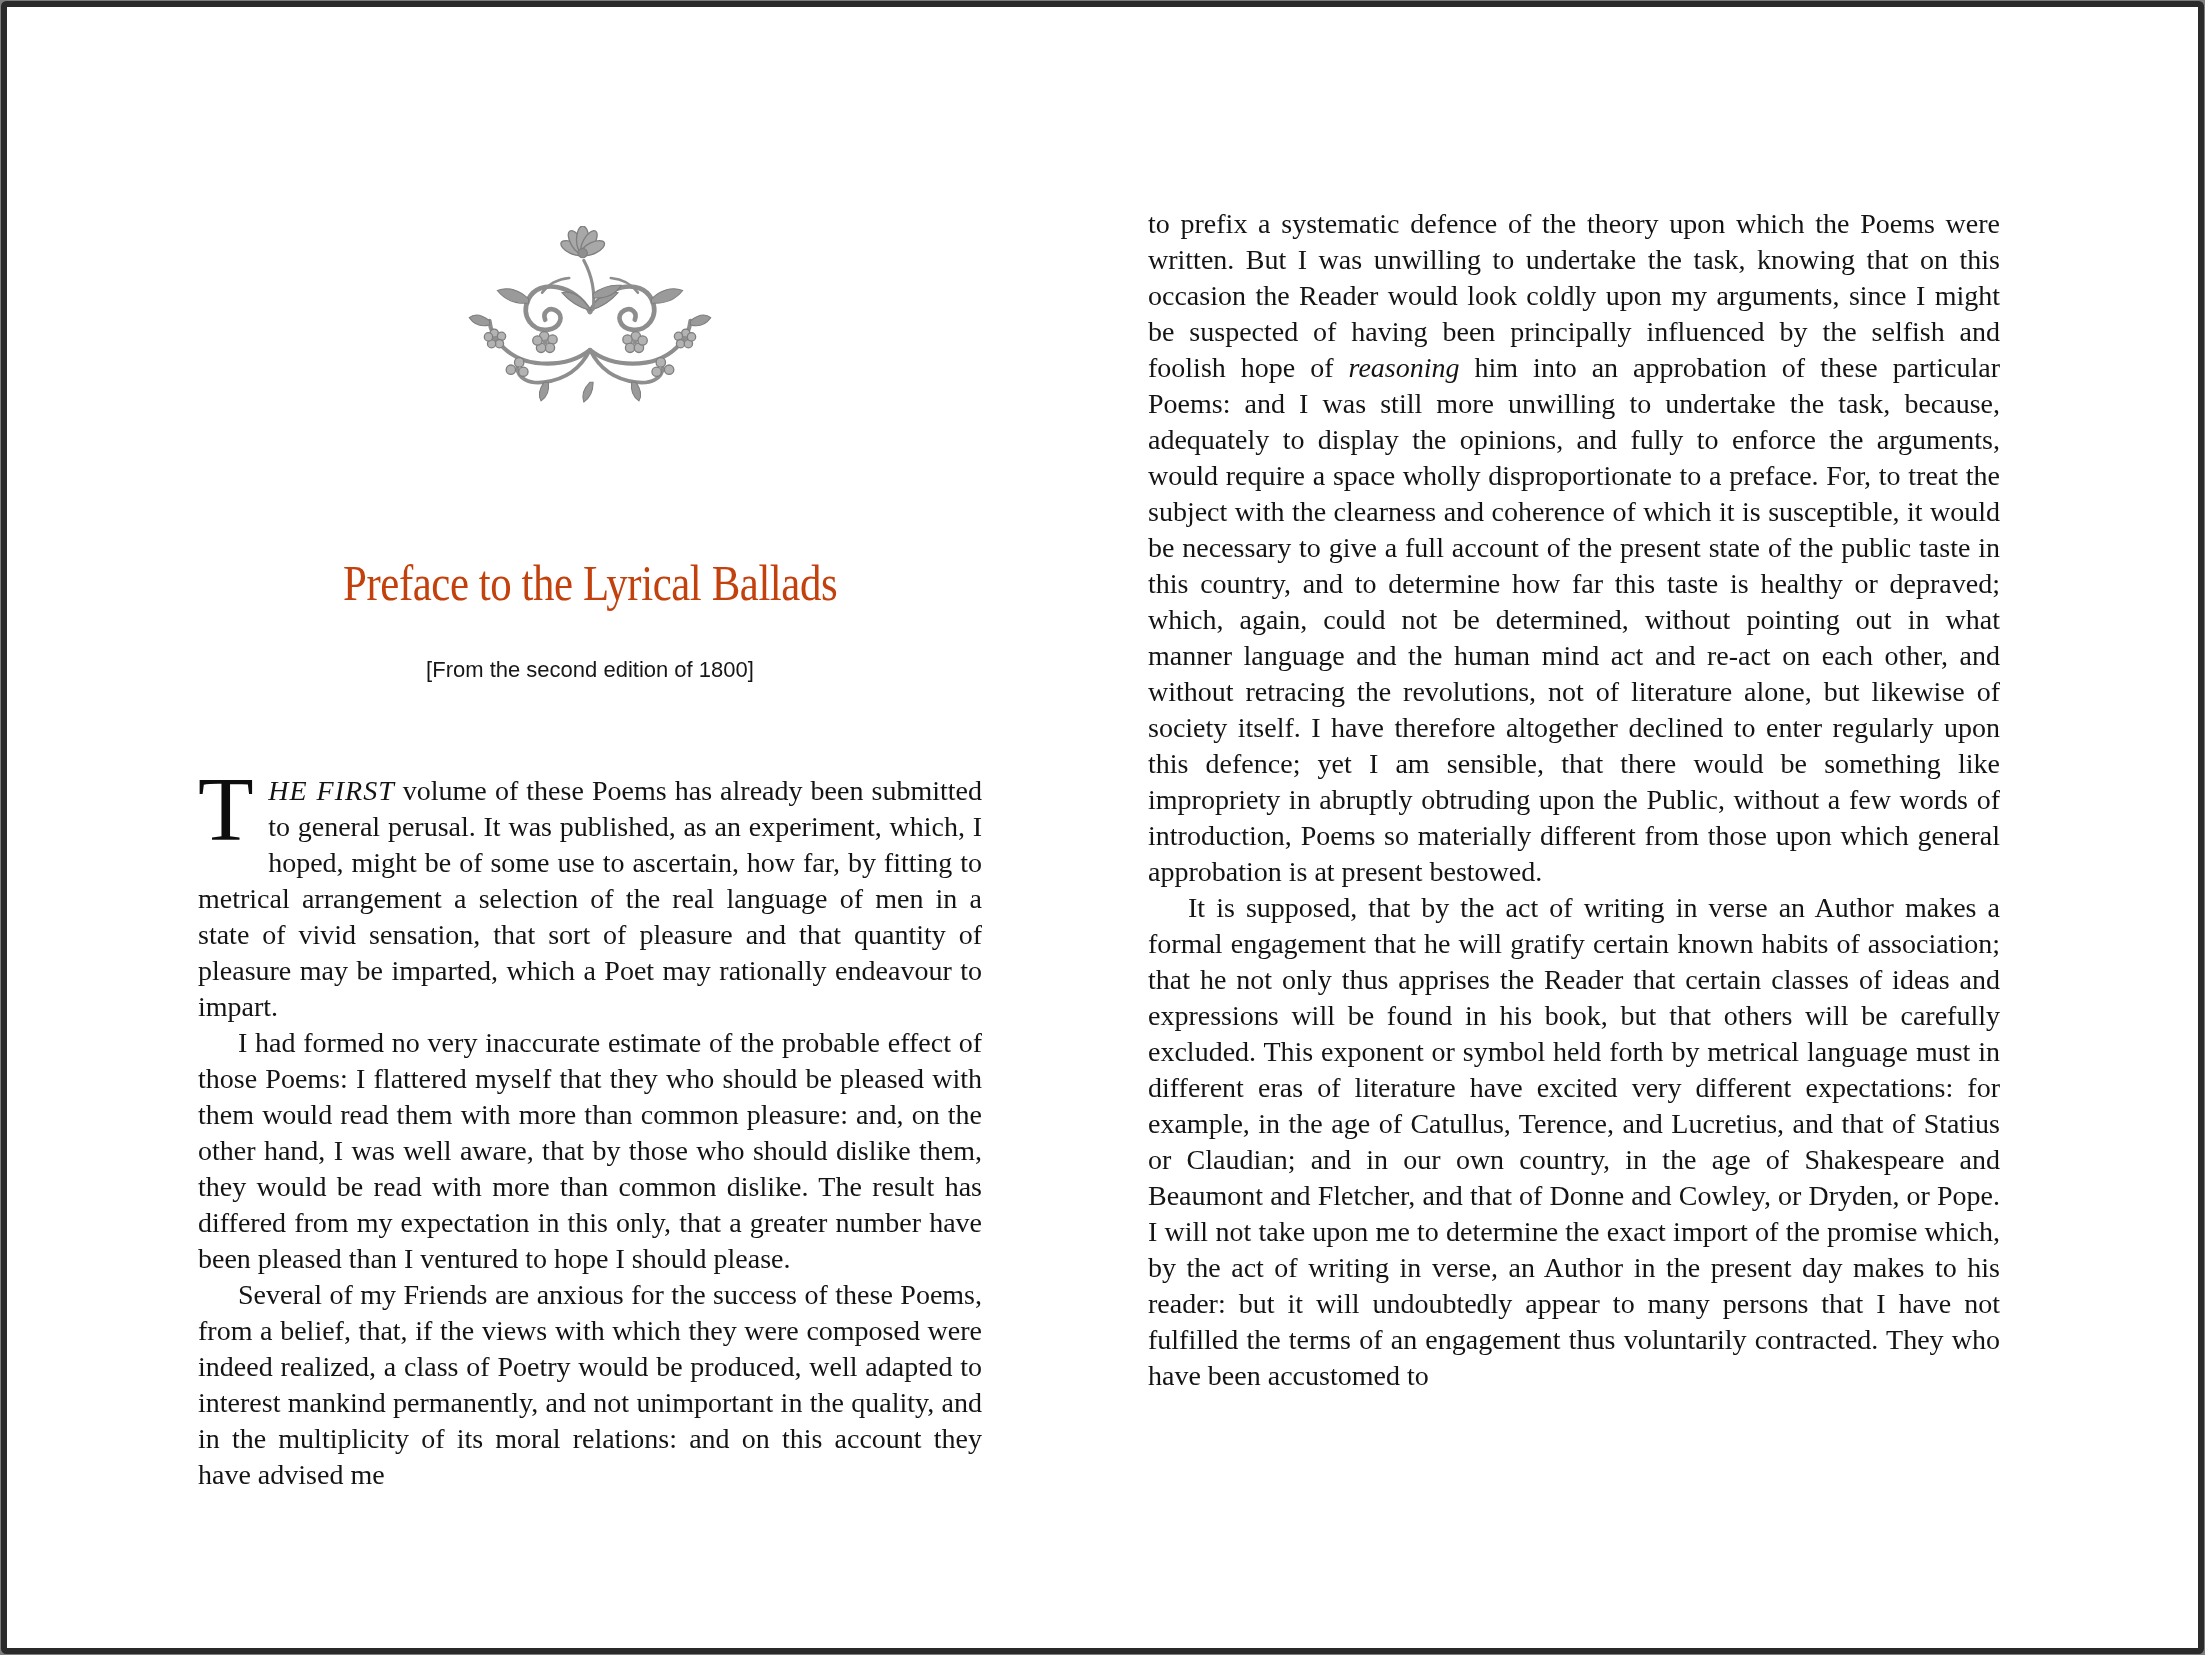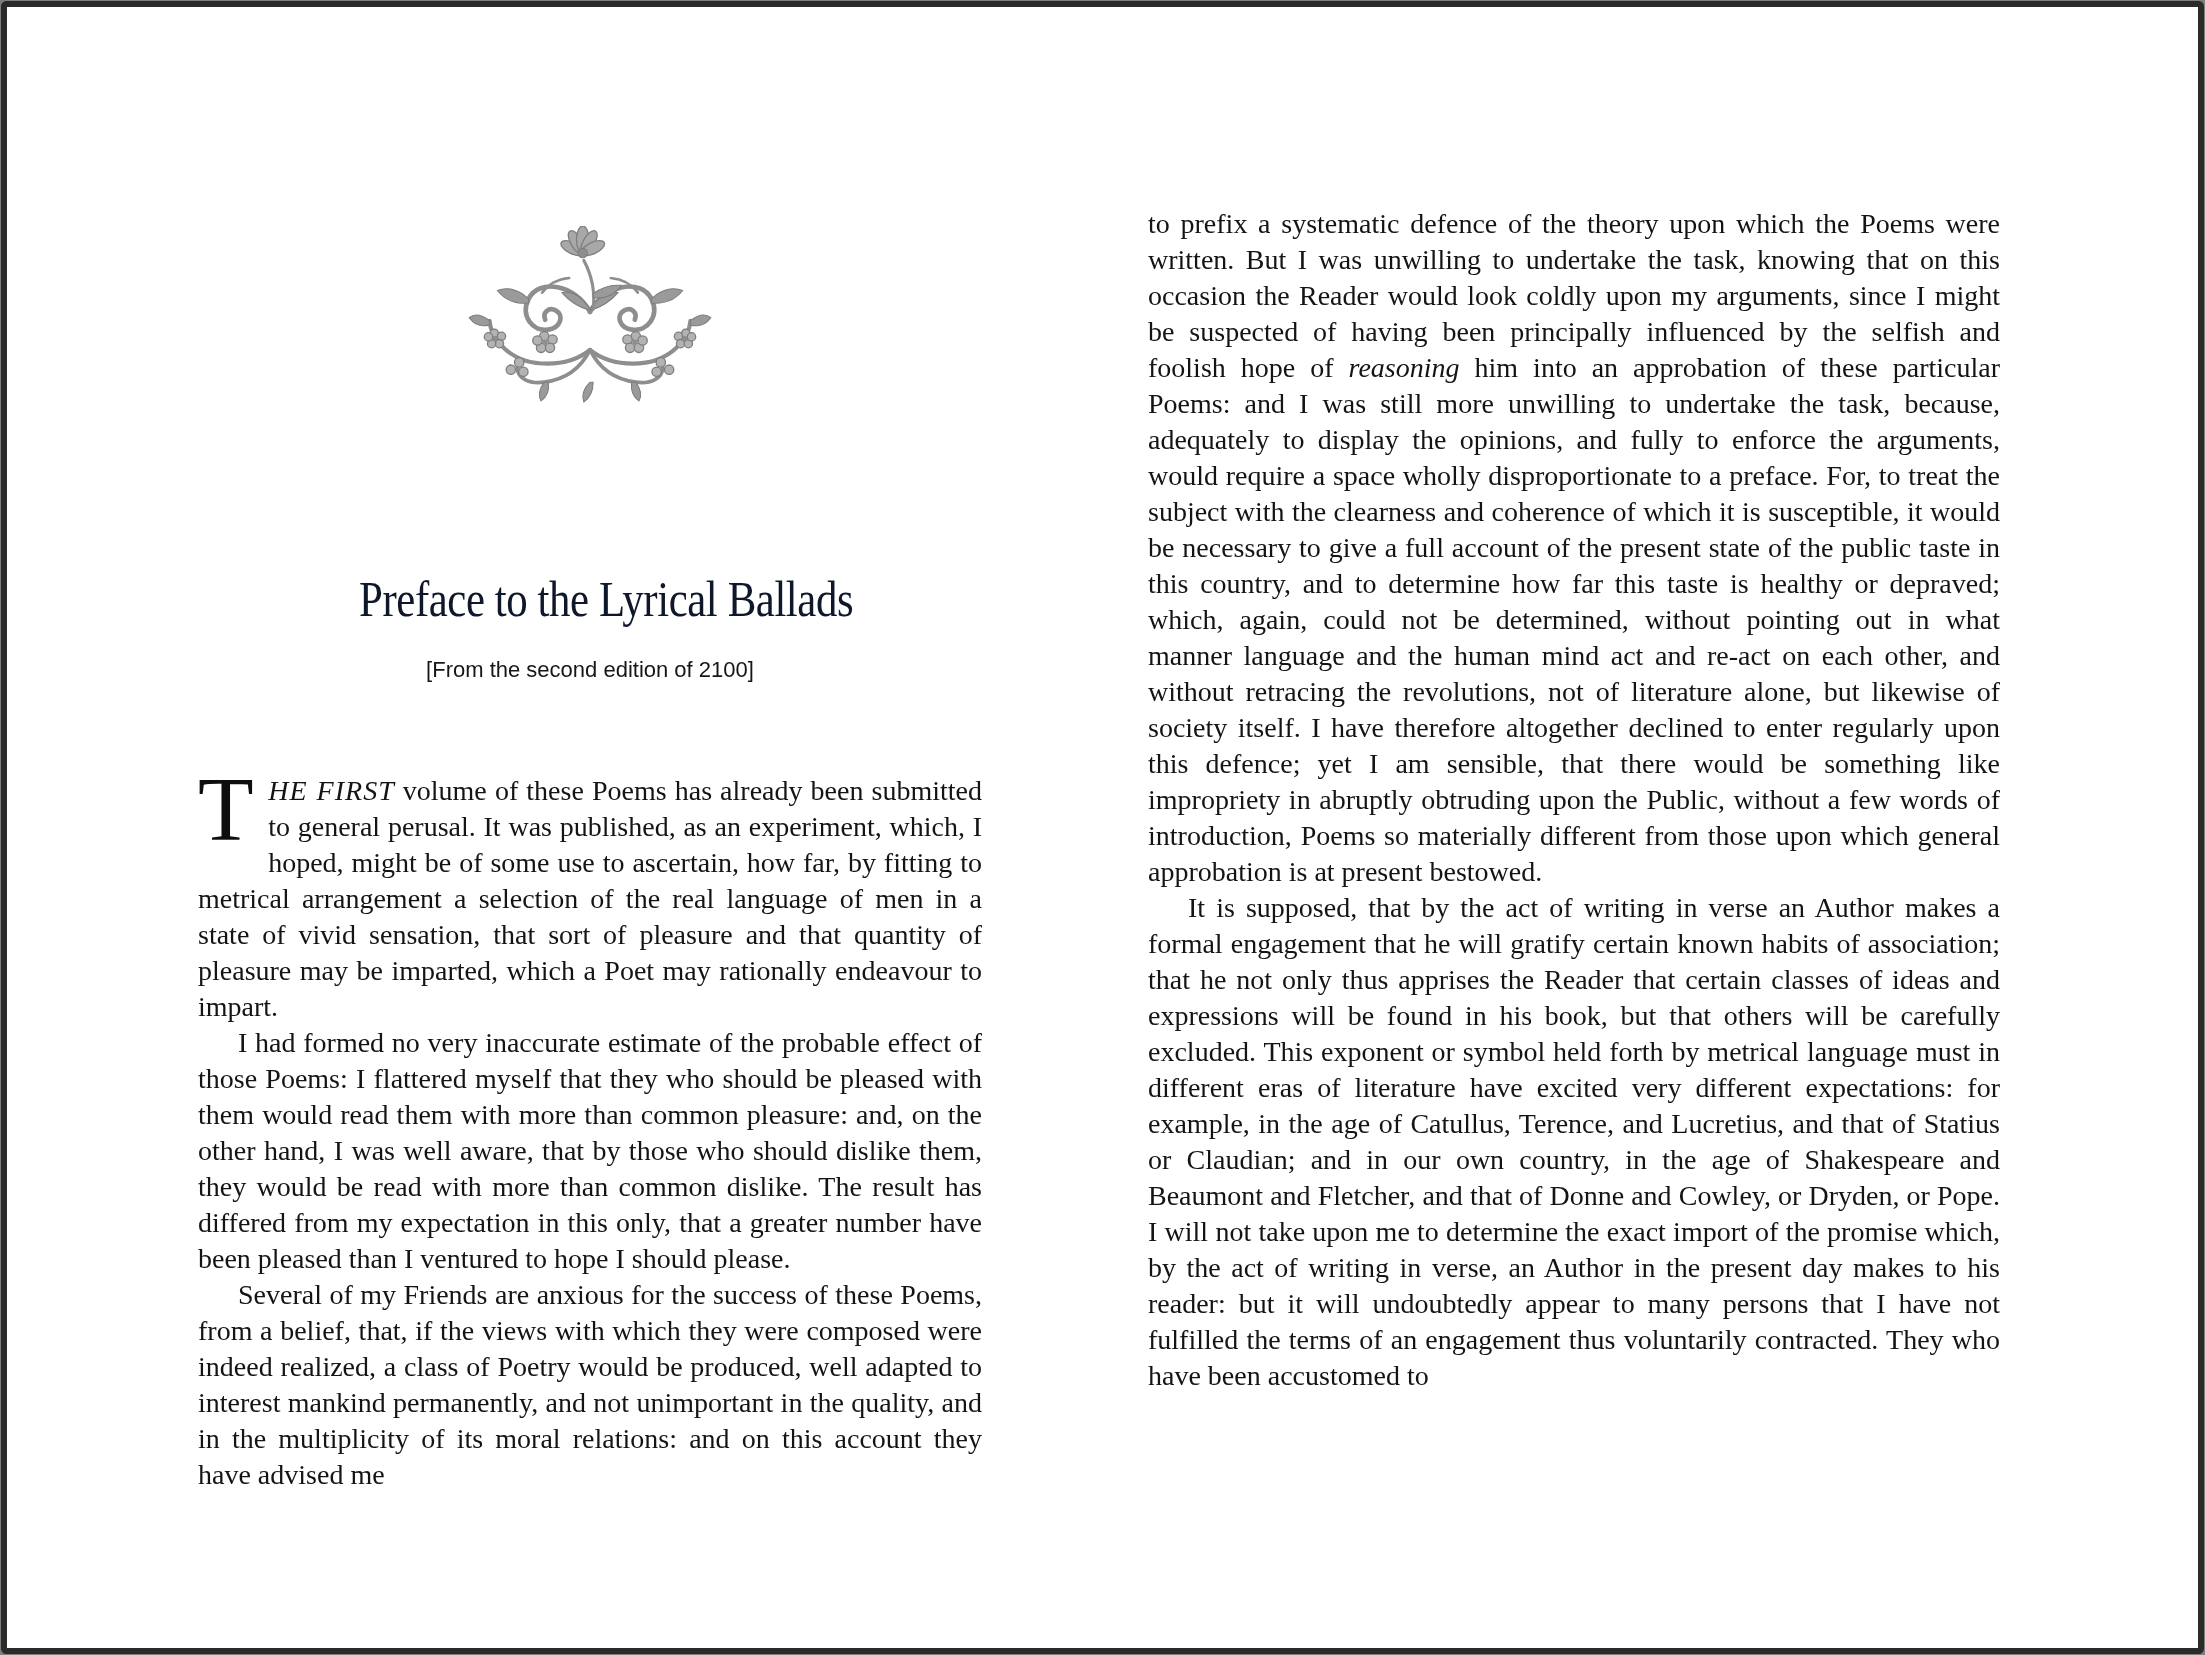--- a/index.html
+++ b/index.html
@@ -19,23 +19,23 @@
   .page { position: absolute; top: 0; bottom: 0; }
   .page-left  { left: 0;      width: 1095px; }
   .page-right { left: 1095px; right: 0; }
 
   .ornament {
     position: absolute; left: 191px; top: 219px; width: 784px; height: 180px;
     display: flex; justify-content: center; align-items: flex-start;
   }
   .title {
     position: absolute; left: 191px; top: 548px; width: 784px;
-    margin: 16px; text-align: center;
+    margin: 0; text-align: center;
     font-size: 51px; line-height: 57px; font-weight: normal;
-    color: #0f172a; white-space: nowrap;
+    color: #c2410c; white-space: nowrap;
   }
   .title-inner { display: inline-block; transform: scaleX(0.84); transform-origin: center; letter-spacing: -0.5px; }
   .subtitle {
     position: absolute; left: 191px; top: 648px; width: 784px;
     text-align: center;
     font-family: "Liberation Sans", sans-serif;
     font-size: 22px; line-height: 29px; color: #161616;
   }
   .body-text {
     color: #141414;
@@ -144,21 +144,21 @@
           <ellipse cx="226" cy="26" rx="12" ry="26"></ellipse>
           <ellipse cx="226" cy="28" rx="11" ry="25" transform="rotate(30 226 52)"></ellipse>
           <ellipse cx="226" cy="30" rx="11" ry="24" transform="rotate(64 226 52)"></ellipse>
         </g>
         <circle cx="226" cy="52" r="9" fill="#8e8e8e" stroke="#7e7e7e" stroke-width="2"></circle>
       </svg>
     </div>
 
     <h1 class="title"><span class="title-inner">Preface to the Lyrical Ballads</span></h1>
 
-    <div class="subtitle">[From the second edition of 2100]</div>
+    <div class="subtitle">[From the second edition of 1800]</div>
 
     <div class="body-text left-body">
       <p><span class="dropcap">T</span><span class="leadin">HE FIRST</span><span> volume of these Poems has already been submitted to general perusal. It was published, as an experiment, which, I hoped, might be of some use to ascertain, how far, by fitting to metrical arrangement a selection of the real language of men in a state of vivid sensation, that sort of pleasure and that quantity of pleasure may be imparted, which a Poet may rationally endeavour to impart.</span></p>
       <p class="indent">I had formed no very inaccurate estimate of the probable effect of those Poems: I flattered myself that they who should be pleased with them would read them with more than common pleasure: and, on the other hand, I was well aware, that by those who should dislike them, they would be read with more than common dislike. The result has differed from my expectation in this only, that a greater number have been pleased than I ventured to hope I should please.</p>
       <p class="indent">Several of my Friends are anxious for the success of these Poems, from a belief, that, if the views with which they were composed were indeed realized, a class of Poetry would be produced, well adapted to interest mankind permanently, and not unimportant in the quality, and in the multiplicity of its moral relations: and on this account they have advised me</p>
     </div>
   </section>
 
   <section class="page page-right">
     <div class="body-text right-body">

